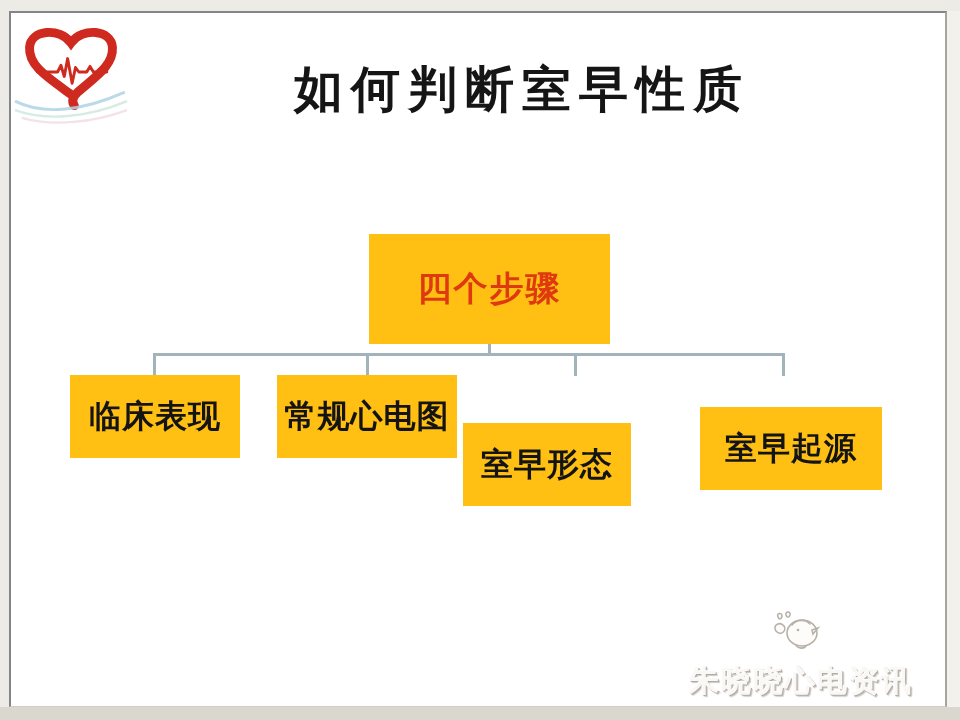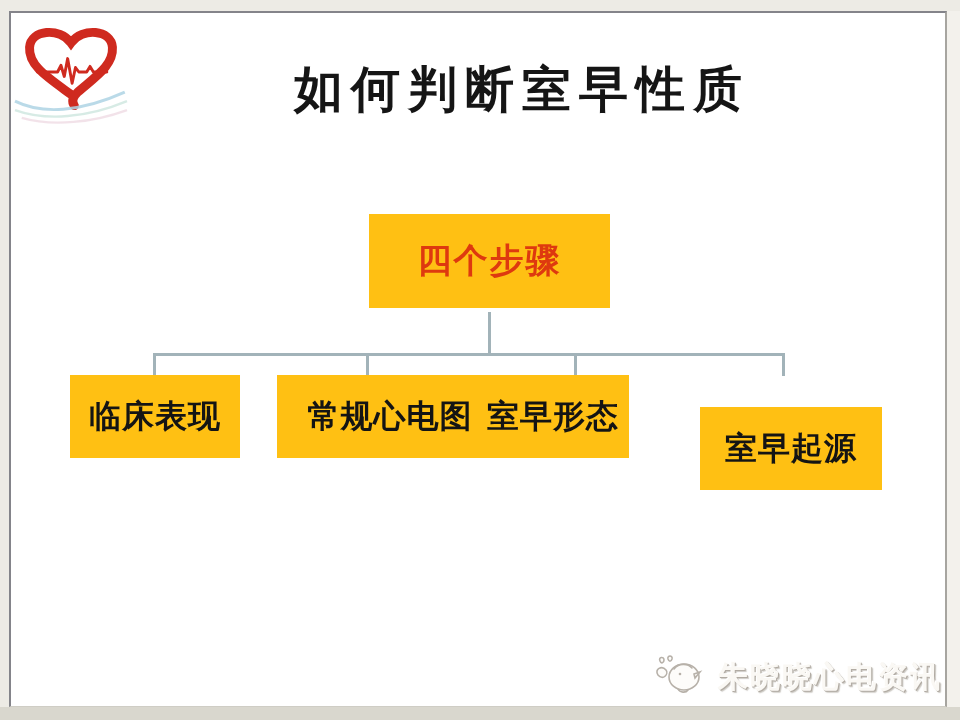--- a/index.html
+++ b/index.html
@@ -37,36 +37,36 @@
   .conn-root{left:488px;top:312px;width:3px;height:41px;}
   .conn-h{left:153px;top:353px;width:632px;height:3px;}
   .conn-drop{top:353px;width:3px;height:23px;}
   .drop-1{left:153px;} .drop-2{left:366px;} .drop-3{left:574px;} .drop-4{left:782px;}
   
   .node{
     position:absolute;background:var(--node-fill,#FFC013);
     display:flex;align-items:center;justify-content:center;
     white-space:nowrap;
   }
-  .node-root{left:369px;top:214px;width:241px;height:94px;}
+  .node-root{left:369px;top:234px;width:241px;height:110px;}
   .node-root .node-label{
     font-size:34px;font-weight:700;color:var(--root-label,#DE390F);letter-spacing:2px;
   }
   .node-child{top:375px;height:83px;}
   .node-c1{left:70px;width:170px;align-items:center;}
-  .node-c2{left:277px;width:180px;padding-left:23px;}
-  .node-c3{left:477px;width:152px;}
+  .node-c2{left:277px;width:180px;}
+  .node-c3{left:463px;width:168px;margin-top:48px;}
   .node-c4{left:700px;width:182px;margin-top:32px;}
   .node-child .node-label{
     font-size:32px;font-weight:700;color:var(--child-label,#141414);letter-spacing:1px;
   }
   
   .watermark{
     position:absolute;left:660px;top:652px;width:282px;height:50px;
-    display:flex;align-items:center;justify-content:flex-end;gap:6px;
+    display:flex;align-items:center;justify-content:flex-end;gap:6px;flex-direction:column;
   }
   .wm-text{
     font-size:30px;font-weight:700;letter-spacing:2px;white-space:nowrap;
     color:#faf8f4;
     text-shadow:-1px -1px 0 #ffffff,1px 1px 0 #b1aba3,2px 2px 1px rgba(158,151,142,.5);
   }
   .wm-icon{width:58px;height:44px;flex:0 0 auto;}
 </style>
 </head>
 <body>

